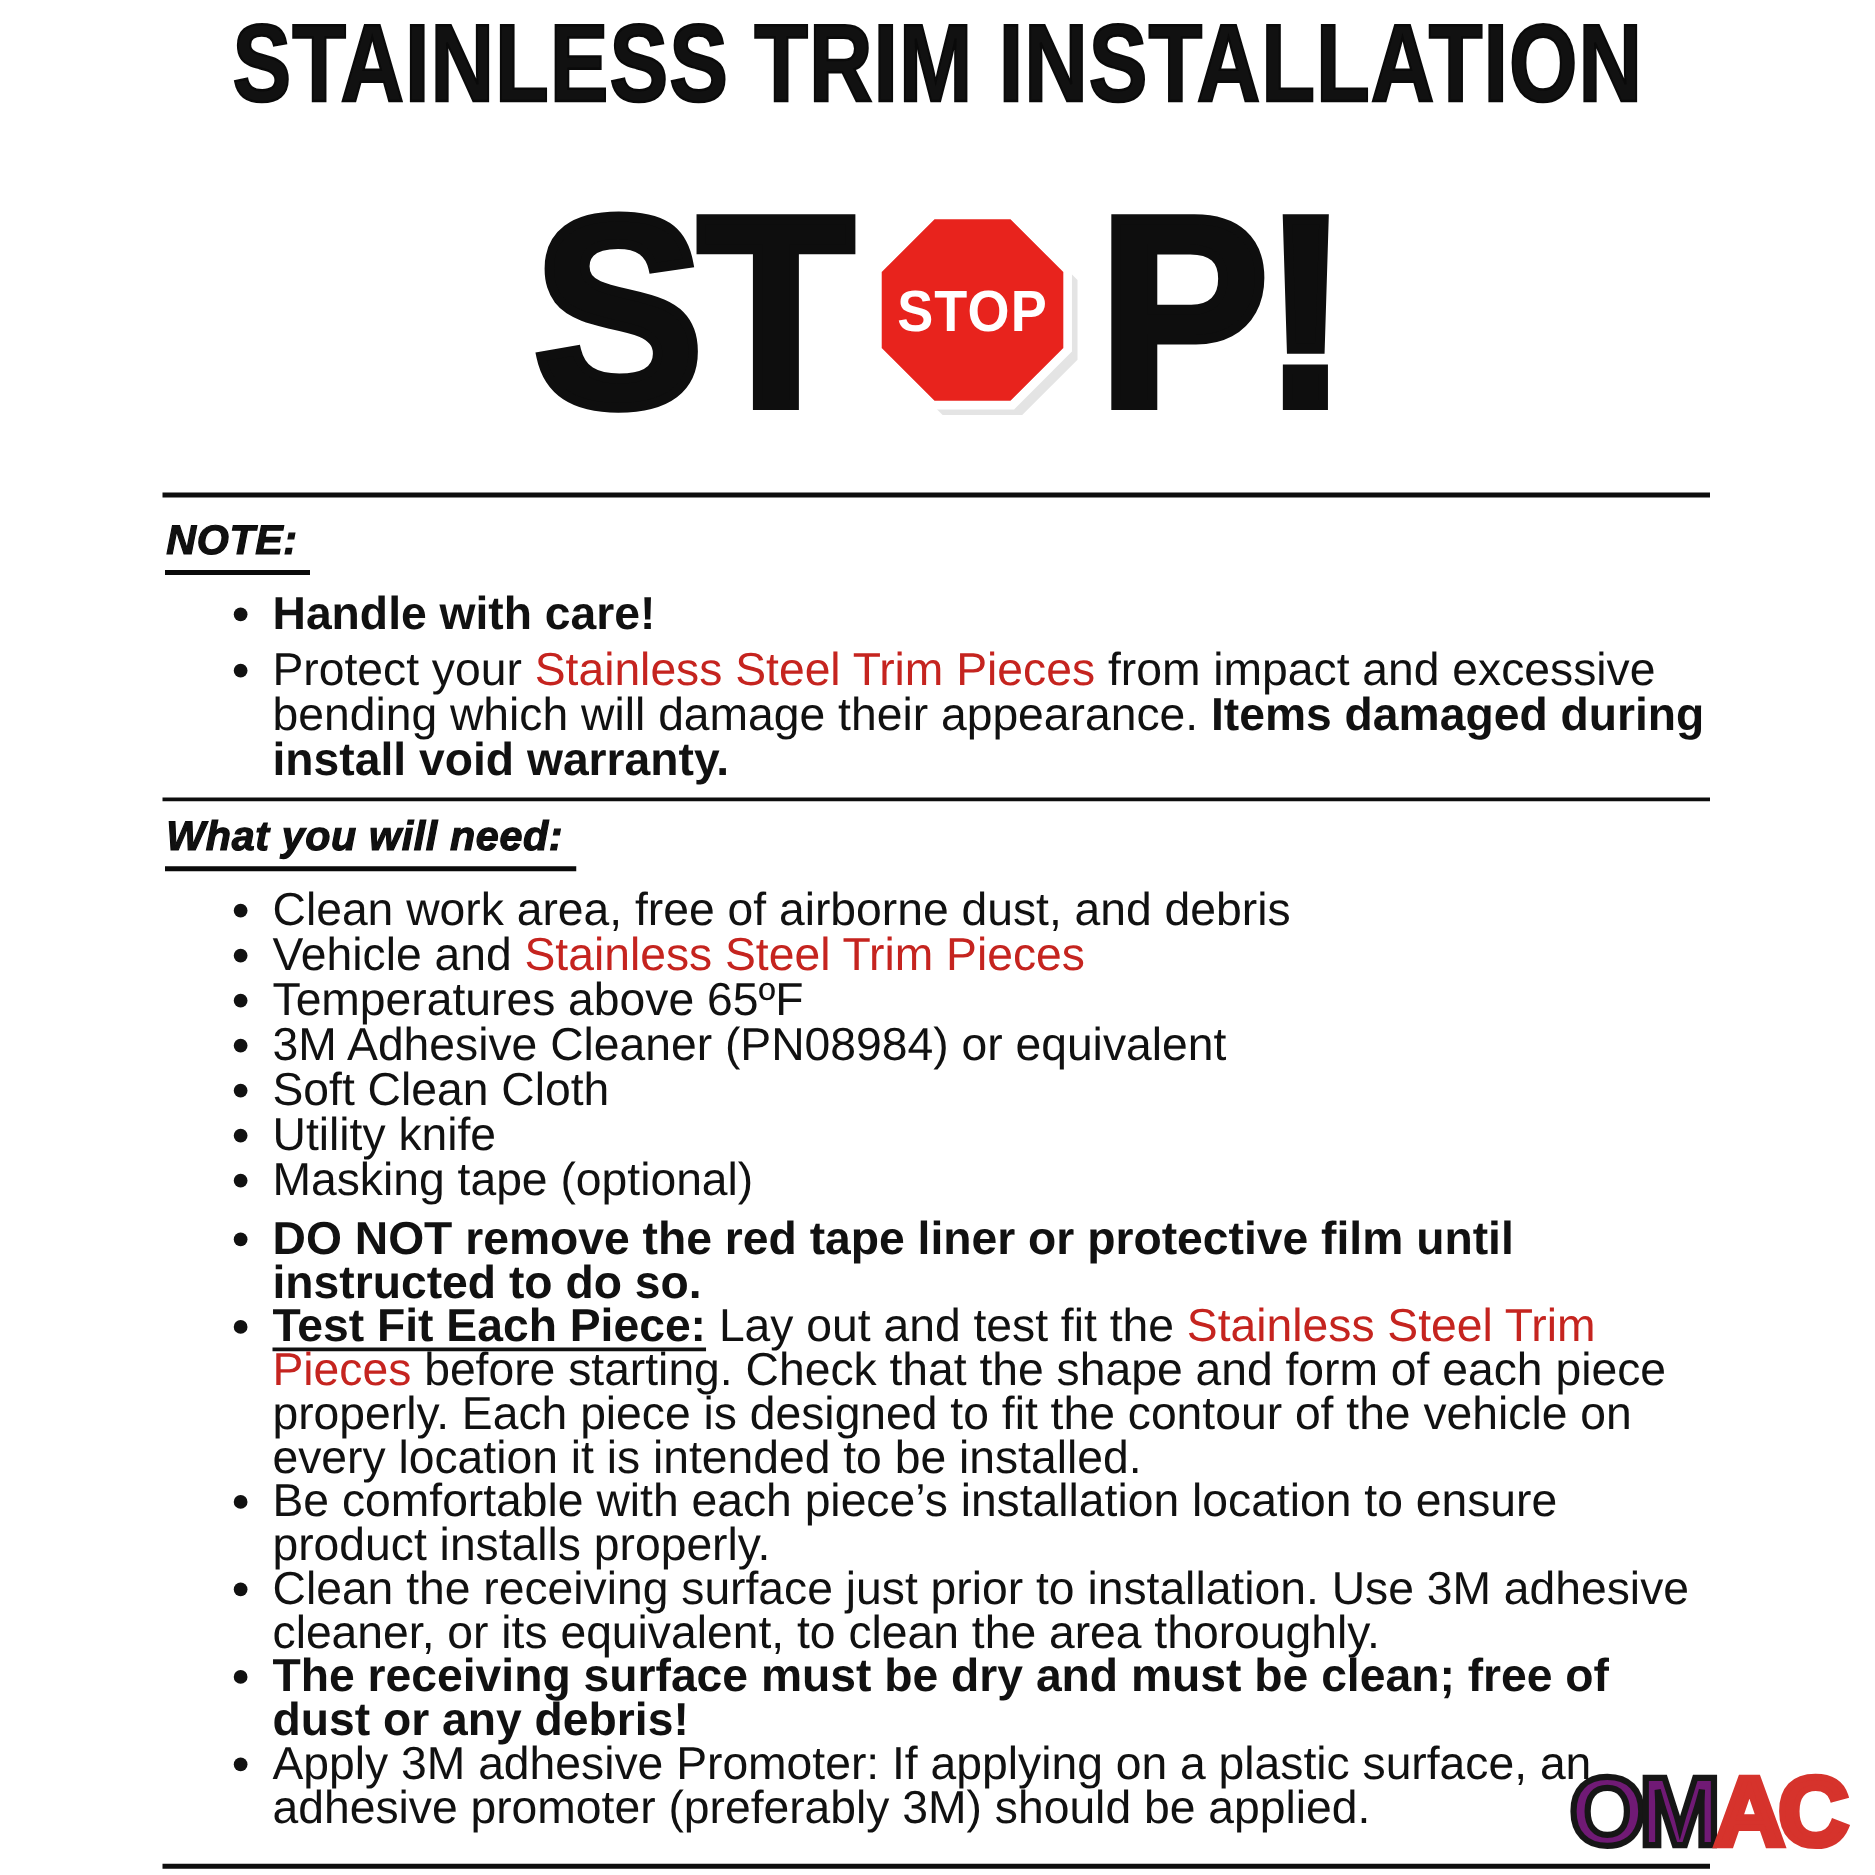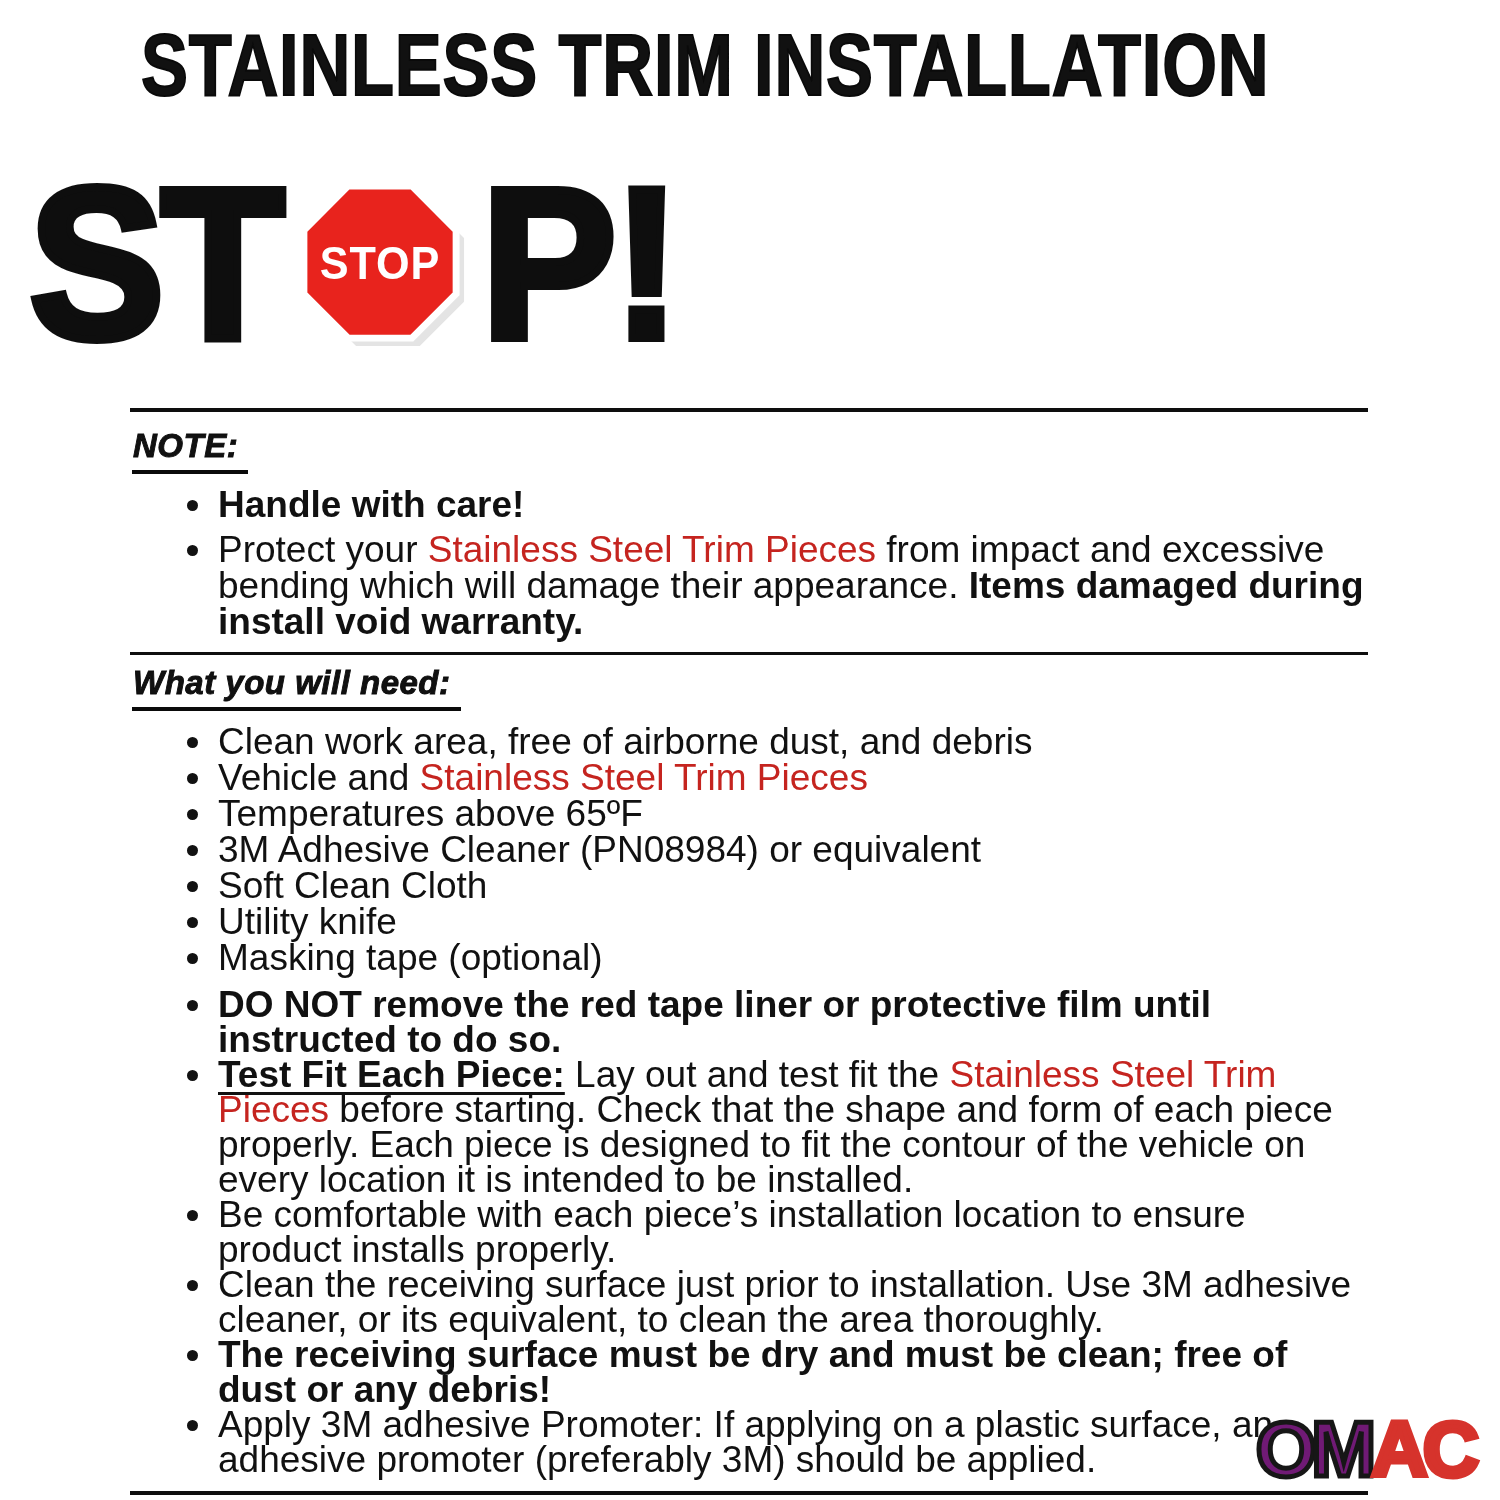--- a/index.html
+++ b/index.html
@@ -8,39 +8,39 @@
     position: relative;
     width: 1500px;
     height: 1500px;
     background: #ffffff;
     overflow: hidden;
     font-family: "Liberation Sans", sans-serif;
     color: #111111;
   }
 
   
-  .title-wrap { text-align: left; padding-top: 14px; }
+  .title-wrap { text-align: center; }
   .doc-title {
     display: inline-block;
     font-size: 88px;
     font-weight: bold;
     letter-spacing: 1px;
     white-space: nowrap;
     transform: scaleX(0.80);
     transform-origin: 50% 50%;
     -webkit-text-stroke: 2px #0a0a0a;
   }
 
   
   .stop-row {
     margin-top: 52px;
     height: 190px;
     display: flex;
     align-items: center;
-    padding-left: 21px;
+    justify-content: center;
   }
   .stop-word {
     font-size: 216px;
     line-height: 170px;
     font-weight: bold;
     letter-spacing: -4px;
     transform: scaleX(0.94);
     -webkit-text-stroke: 8px #0e0e0e;
     color: #0e0e0e;
   }

